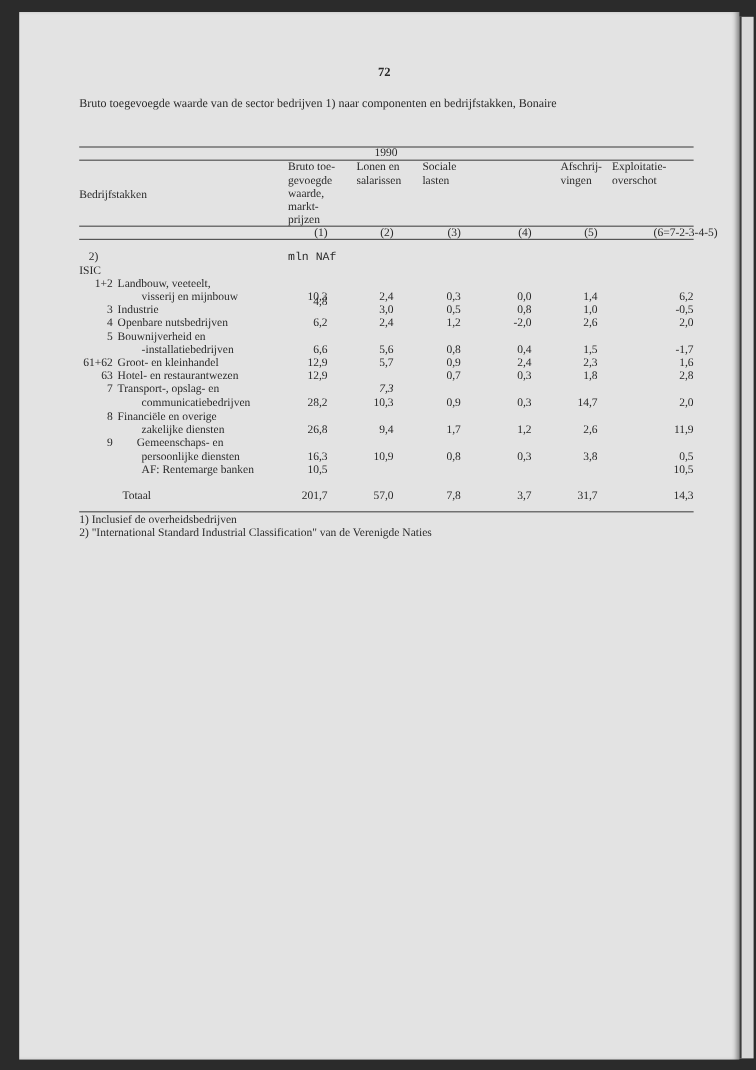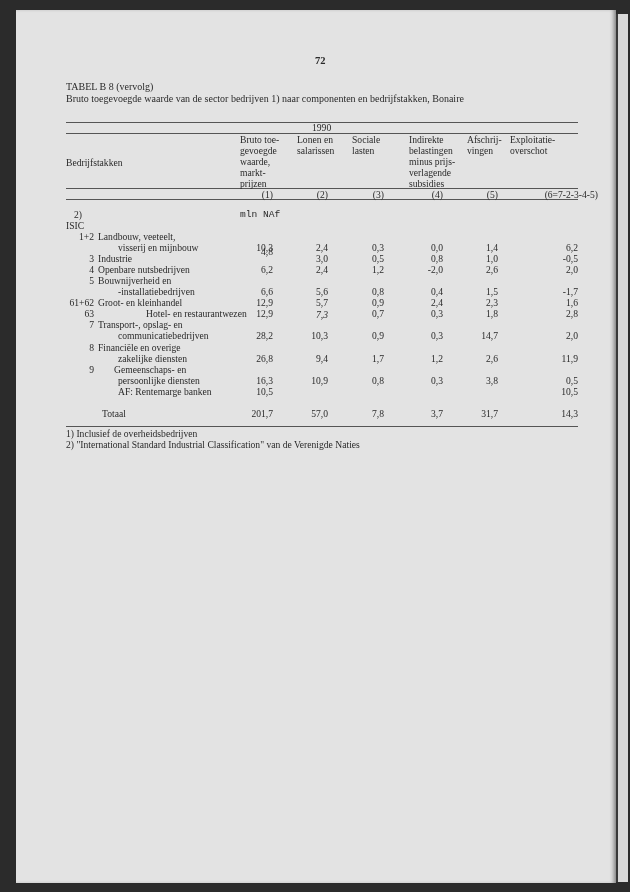--- a/index.html
+++ b/index.html
@@ -33,21 +33,20 @@
 </head>
 <body>
 
 <div class="page-under"></div>
 
 <div class="page">
 
   <div class="abs page-number">72</div>
 
   <div class="abs title-block">
-    <div>TABEL B 8 (vervolg)</div>
     <div>Bruto toegevoegde waarde van de sector bedrijven 1) naar componenten en bedrijfstakken, Bonaire</div>
   </div>
 
   <div class="hline" style="top:112px"></div>
   <div class="hline" style="top:123px"></div>
   <div class="hline" style="top:178px"></div>
   <div class="hline" style="top:189px"></div>
   <div class="hline" style="top:416px"></div>
 
   <div class="abs" style="left:296px; top:112px;">1990</div>
@@ -56,25 +55,20 @@
 
   <div class="hcell" style="left:224px; top:124px;">Bruto toe-
 gevoegde
 waarde,
 markt-
 prijzen</div>
   <div class="hcell" style="left:281px; top:124px;">Lonen en
 salarissen</div>
   <div class="hcell" style="left:336px; top:124px;">Sociale
 lasten</div>
-  <div class="hcell" style="left:393px; top:124px;">Indirekte
-belastingen
-minus prijs-
-verlagende
-subsidies</div>
   <div class="hcell" style="left:451px; top:124px;">Afschrij-
 vingen</div>
   <div class="hcell" style="left:494px; top:124px;">Exploitatie-
 overschot</div>
 
   <div class="num" style="left:197px; top:179px;">(1)</div>
   <div class="num" style="left:252px; top:179px;">(2)</div>
   <div class="num" style="left:308px; top:179px;">(3)</div>
   <div class="num" style="left:367px; top:179px;">(4)</div>
   <div class="num" style="left:422px; top:179px;">(5)</div>
@@ -121,23 +115,23 @@
       <div class="num" style="left: 502px; top: 276.25px;">-1,7</div>
       <div class="code" style="left: 34px; top: 287.3px;">61+62</div>
       <div class="lbl" style="left: 82px; top: 287.3px;">Groot- en kleinhandel</div>
       <div class="num" style="left: 197px; top: 287.3px;">12,9</div>
       <div class="num" style="left: 252px; top: 287.3px;">5,7</div>
       <div class="num" style="left: 308px; top: 287.3px;">0,9</div>
       <div class="num" style="left: 367px; top: 287.3px;">2,4</div>
       <div class="num" style="left: 422px; top: 287.3px;">2,3</div>
       <div class="num" style="left: 502px; top: 287.3px;">1,6</div>
       <div class="code" style="left: 34px; top: 298.35px;">63</div>
-      <div class="lbl" style="left: 82px; top: 298.35px; margin-left: 48px;">Hotel- en restaurantwezen</div>
+      <div class="lbl" style="left: 82px; top: 298.35px;">Hotel- en restaurantwezen</div>
       <div class="num" style="left: 197px; top: 298.35px;">12,9</div>
-      <div class="num" style="left: 252px; top: 299px; font-style: italic;">7,3</div>
+      <div class="num" style="left: 252px; top: 309px; font-style: italic;">7,3</div>
       <div class="num" style="left: 308px; top: 298.35px;">0,7</div>
       <div class="num" style="left: 367px; top: 298.35px;">0,3</div>
       <div class="num" style="left: 422px; top: 298.35px;">1,8</div>
       <div class="num" style="left: 502px; top: 298.35px;">2,8</div>
       <div class="code" style="left: 34px; top: 309.4px;">7</div>
       <div class="lbl" style="left: 82px; top: 309.4px;">Transport-, opslag- en</div>
       <div class="lbl" style="left: 102px; top: 320.45px;">communicatiebedrijven</div>
       <div class="num" style="left: 197px; top: 320.45px;">28,2</div>
       <div class="num" style="left: 252px; top: 320.45px;">10,3</div>
       <div class="num" style="left: 308px; top: 320.45px;">0,9</div>

